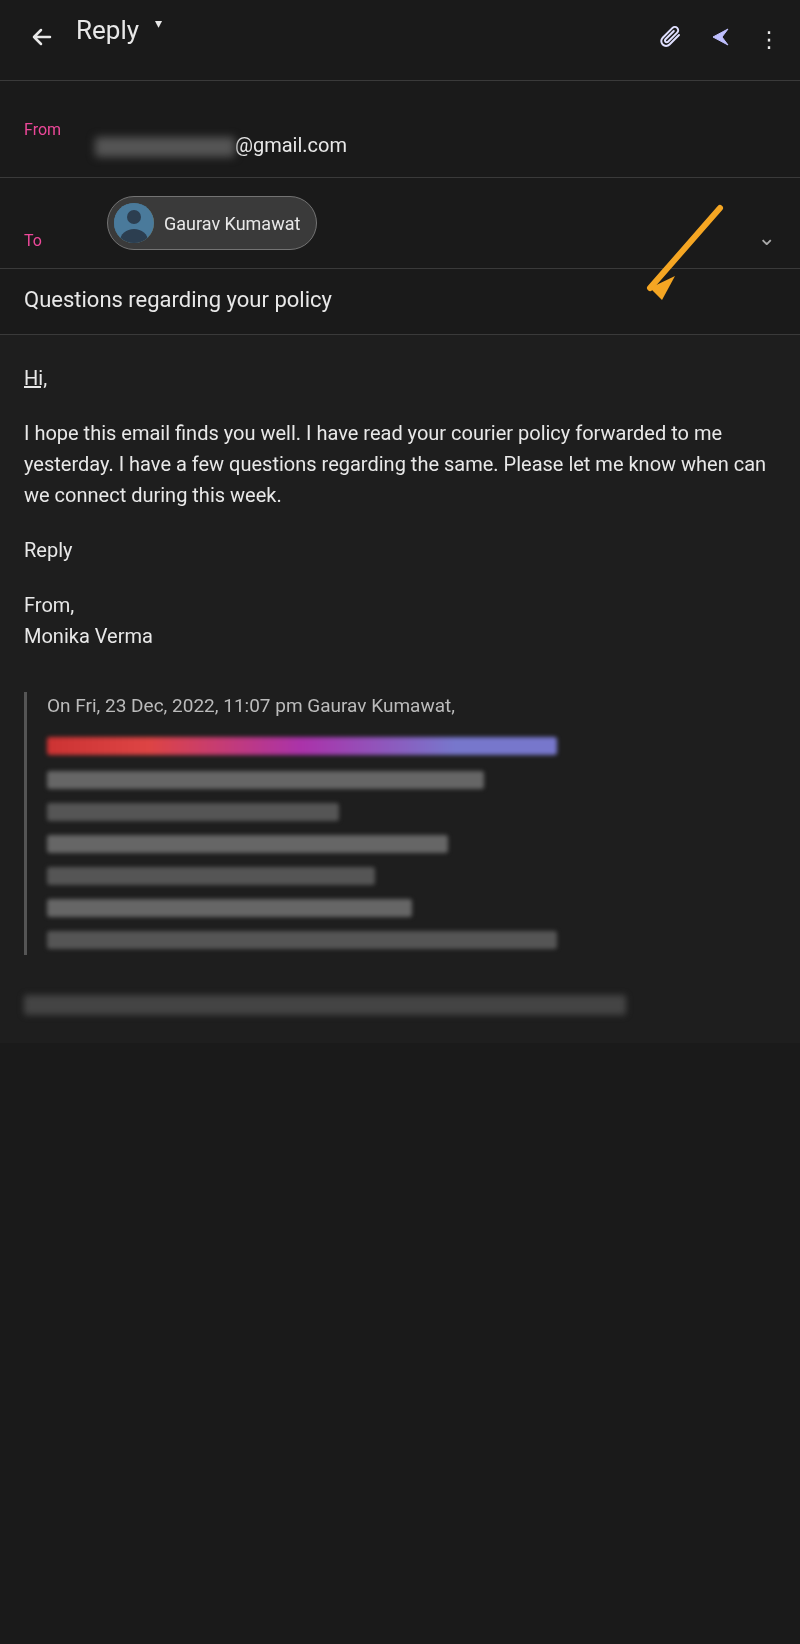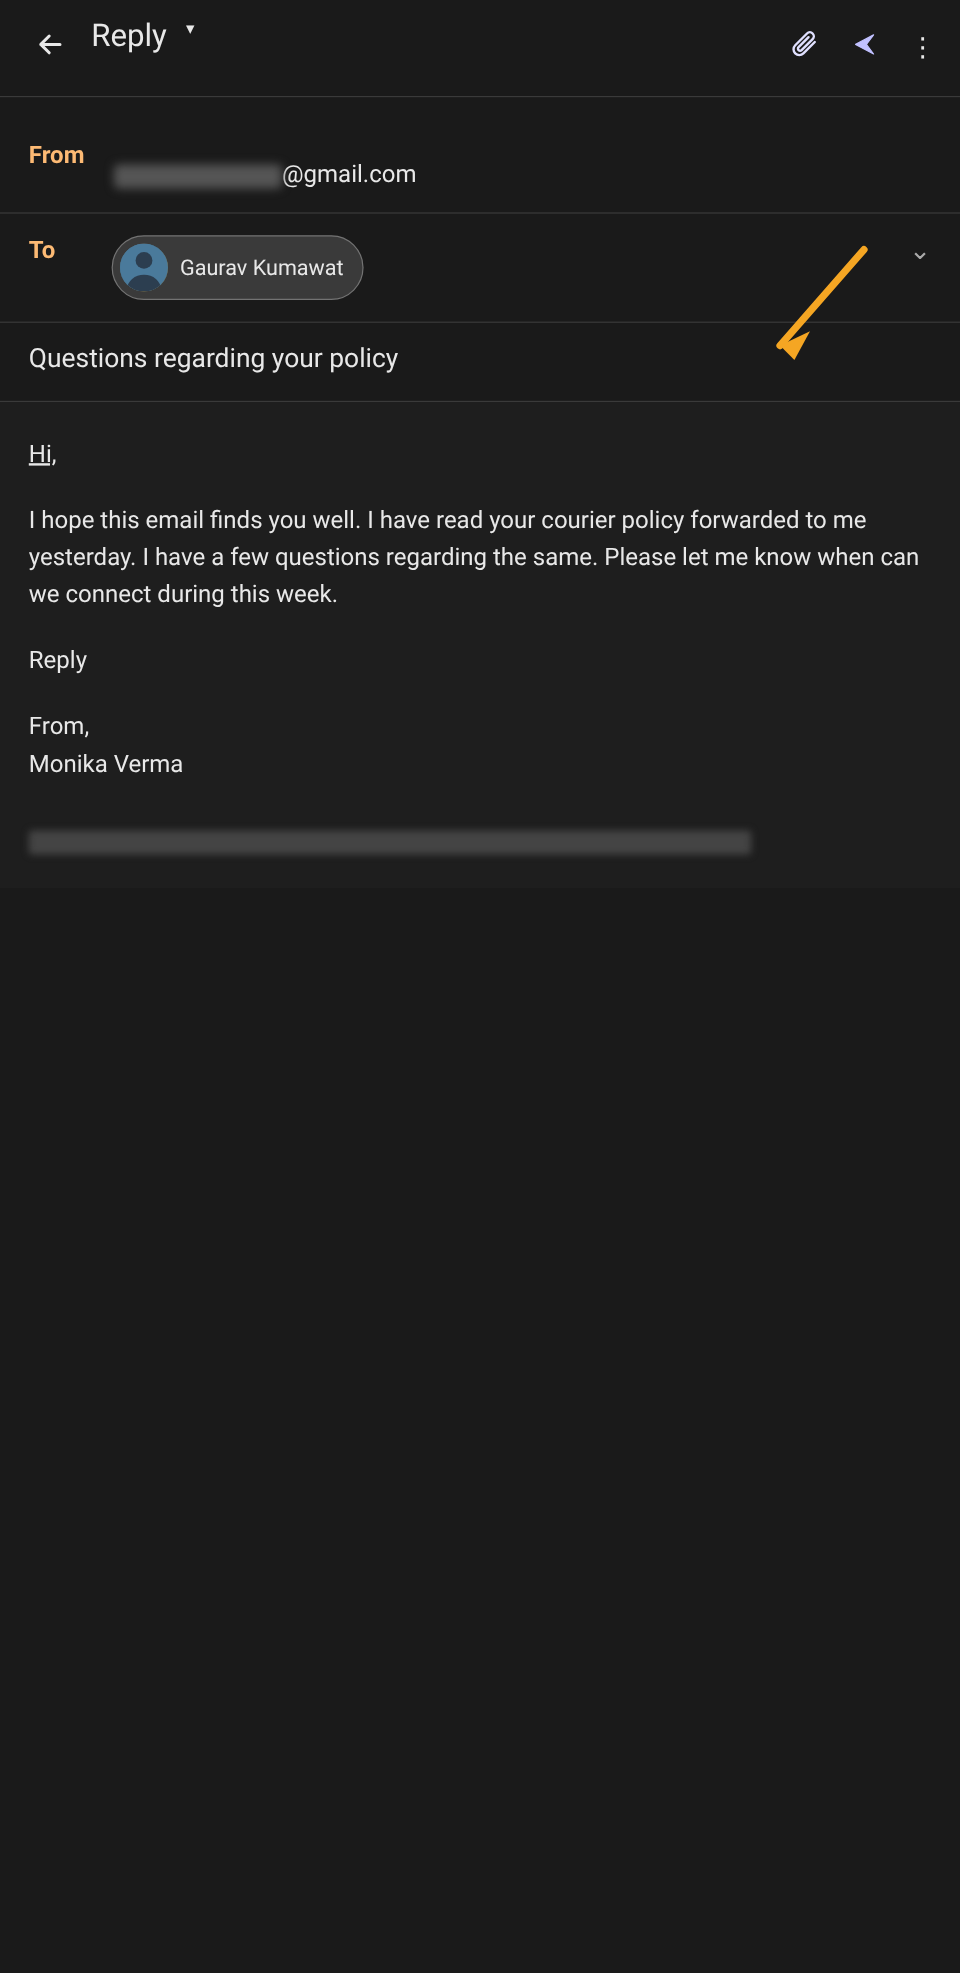--- a/index.html
+++ b/index.html
@@ -91,24 +91,23 @@
     
     .from-row {
       display: flex;
       align-items: center;
       padding: 20px 24px;
       gap: 16px;
       min-height: 70px;
     }
 
     .field-label {
-      font-size: 20px;
-      color: #fdba74;
+      font-size: 16px;
+      color: #ec4899;
       min-width: 55px;
-      font-weight: bold;
     }
 
     .from-email {
       font-size: 20px;
       color: #e8e8e8;
       margin-top: 32px;
     }
 
     .blurred-text {
       display: inline-block;
@@ -118,23 +117,23 @@
       user-select: none;
       height: 20px;
       width: 140px;
       vertical-align: middle;
       filter: blur(4px);
     }
 
     
     .to-row {
       display: flex;
-      align-items: flex-start;
+      align-items: flex-end;
       padding: 18px 24px;
-      gap: 14px;
+      gap: 28px;
       min-height: 70px;
       position: relative;
     }
 
     .recipient-chip {
       display: flex;
       align-items: center;
       gap: 10px;
       background-color: #3a3a3a;
       border-radius: 30px;
@@ -333,15 +332,29 @@
   <div class="email-body">
     <p><span class="hi-underline">Hi,</span></p>
     <p>I hope this email finds you well. I have read your courier policy forwarded to me yesterday. I have a few questions regarding the same. Please let me know when can we connect during this week.</p>
     <p>Reply</p>
     <p>
       <span>From,</span><br>
       <span>Monika Verma</span>
     </p>
   </div>
 
+  <div class="quoted-section">
+    <div class="quoted-header">On Fri, 23 Dec, 2022, 11:07 pm Gaurav Kumawat,</div>
+    <div class="quoted-blurred-content">
+
+      <div style="height:18px; background: linear-gradient(90deg, #cc3333 0%, #dd4444 20%, #aa33aa 50%, #7777cc 80%); border-radius:3px; filter:blur(2px); width:70%; margin-bottom:8px;"></div>
+
+      <div class="blurred-row row-1"></div>
+      <div class="blurred-row row-2"></div>
+      <div class="blurred-row row-3"></div>
+      <div class="blurred-row row-4"></div>
+      <div class="blurred-row row-5"></div>
+      <div class="blurred-row row-6"></div>
+    </div>
+  </div>
 
   <div class="bottom-blurred"></div>
 </div>
 
 </body></html>

